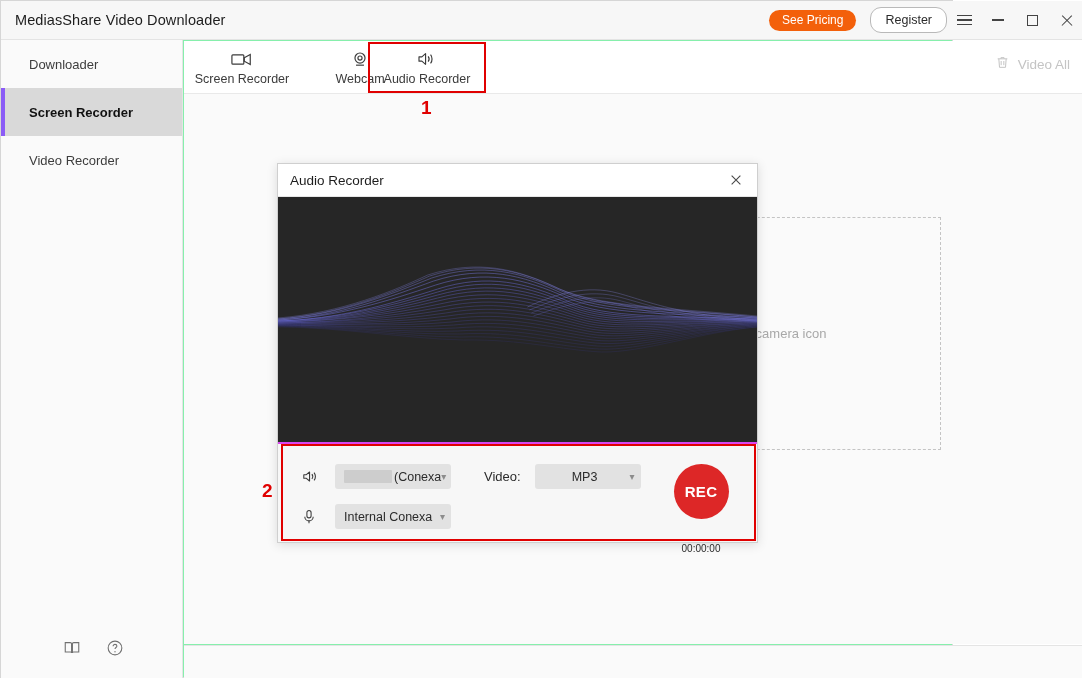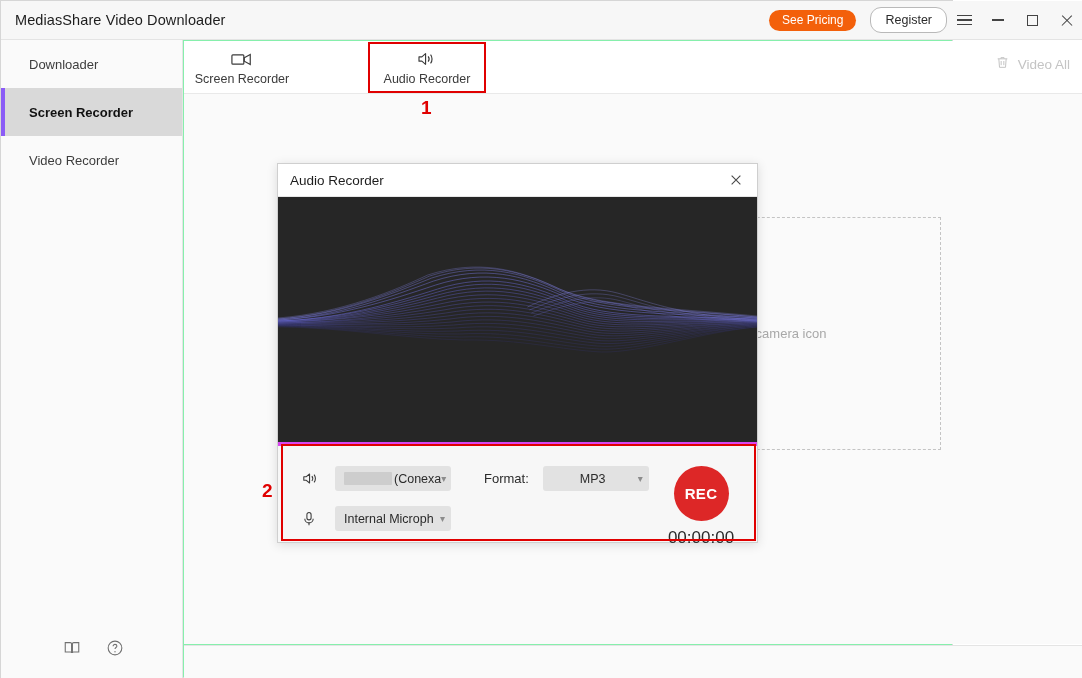--- a/index.html
+++ b/index.html
@@ -201,21 +201,21 @@
     height: 245px;
     background: #262626;
     overflow: hidden;
   }
   #viz svg { display: block; width: 100%; height: 100%; }
 
   #controls {
     position: relative;
     height: 100px;
     background: #f7f7f7;
-    border-top: 4px solid #d946ef;
+    border-top: 2px solid #d946ef;
   }
   .ctrl-row { position: absolute; display: flex; align-items: center; }
   #row-speaker { left: 24px; top: 20px; }
   #row-mic     { left: 24px; top: 60px; }
   .dev-icon { width: 20px; color: #3a3a3a; display: flex; align-items: center; }
   .select-box {
     margin-left: 13px;
     width: 116px; height: 25px;
     background: #e2e2e2;
     border: none; border-radius: 3px;
@@ -252,22 +252,22 @@
     width: 55px; height: 55px;
     border-radius: 50%;
     background: #dd2727;
     color: #ffffff;
     font-size: 15px; font-weight: bold;
     display: flex; align-items: center; justify-content: center;
     cursor: pointer;
     letter-spacing: 0.3px;
   }
   #rec-timer {
-    margin-top: 7px;
-    font-size: 17px; color: #2b2b2b;
+    margin-top: 24px;
+    font-size: 10px; color: #2b2b2b;
   }
 </style>
 </head>
 <body>
 
 <div id="app">
 
   <div id="titlebar">
     <div id="app-title">MediasShare Video Downloader</div>
 
@@ -328,20 +328,30 @@
     <div class="tab" id="tab-screen">
       <span class="ticon">
         <svg viewBox="0 0 24 16" width="22" height="15" fill="none" stroke="currentColor" stroke-width="1.3">
           <rect x="1" y="3" width="13" height="10" rx="1"></rect>
           <path d="M14.5 6.2 L21 2.6 L21 13.4 L14.5 9.8 Z"></path>
         </svg>
       </span>
       <span>Screen Recorder</span>
     </div>
 
+    <div class="tab" id="tab-webcam">
+      <span class="ticon">
+        <svg viewBox="0 0 20 18" width="18" height="17" fill="none" stroke="currentColor" stroke-width="1.3">
+          <circle cx="10" cy="7.4" r="5.6"></circle>
+          <circle cx="10" cy="7.4" r="2.3"></circle>
+          <path d="M5.6 15.3h8.8"></path>
+        </svg>
+      </span>
+      <span>Webcam</span>
+    </div>
 
     <div class="tab" id="tab-audio">
       <span class="ticon">
         <svg viewBox="0 0 22 18" width="20" height="16" fill="none" stroke="currentColor" stroke-width="1.3">
           <path d="M2 6.6h3.2L9.4 3v12L5.2 11.4H2z" stroke-linejoin="round"></path>
           <path d="M12.3 6.0c1.2 1.6 1.2 4.4 0 6.0"></path>
           <path d="M15.0 4.0c2.2 2.6 2.2 7.4 0 10.0"></path>
         </svg>
       </span>
       <span>Audio Recorder</span>
@@ -432,27 +442,27 @@
 
       <div class="ctrl-row" id="row-mic">
         <span class="dev-icon">
           <svg viewBox="0 0 16 18" width="14" height="16" fill="none" stroke="currentColor" stroke-width="1.2">
             <rect x="5.6" y="1.6" width="4.8" height="8.4" rx="2.4"></rect>
             <path d="M3.2 8.6c0 2.7 2.1 4.8 4.8 4.8s4.8-2.1 4.8-4.8"></path>
             <path d="M8 13.4v2.8"></path>
           </svg>
         </span>
         <div class="select-box">
-          <span>Internal Microph</span>
+          <span>Internal Conexa</span>
           <span class="caret">▾</span>
         </div>
       </div>
 
       <div class="ctrl-row" id="row-format">
-        <span id="format-label">Format:</span>
+        <span id="format-label">Video:</span>
         <div class="select-box" id="format-select">
           <span>MP3</span>
           <span class="caret">▾</span>
         </div>
       </div>
 
       <div id="rec-wrap">
         <div id="rec-button">REC</div>
         <div id="rec-timer">00:00:00</div>
       </div>

